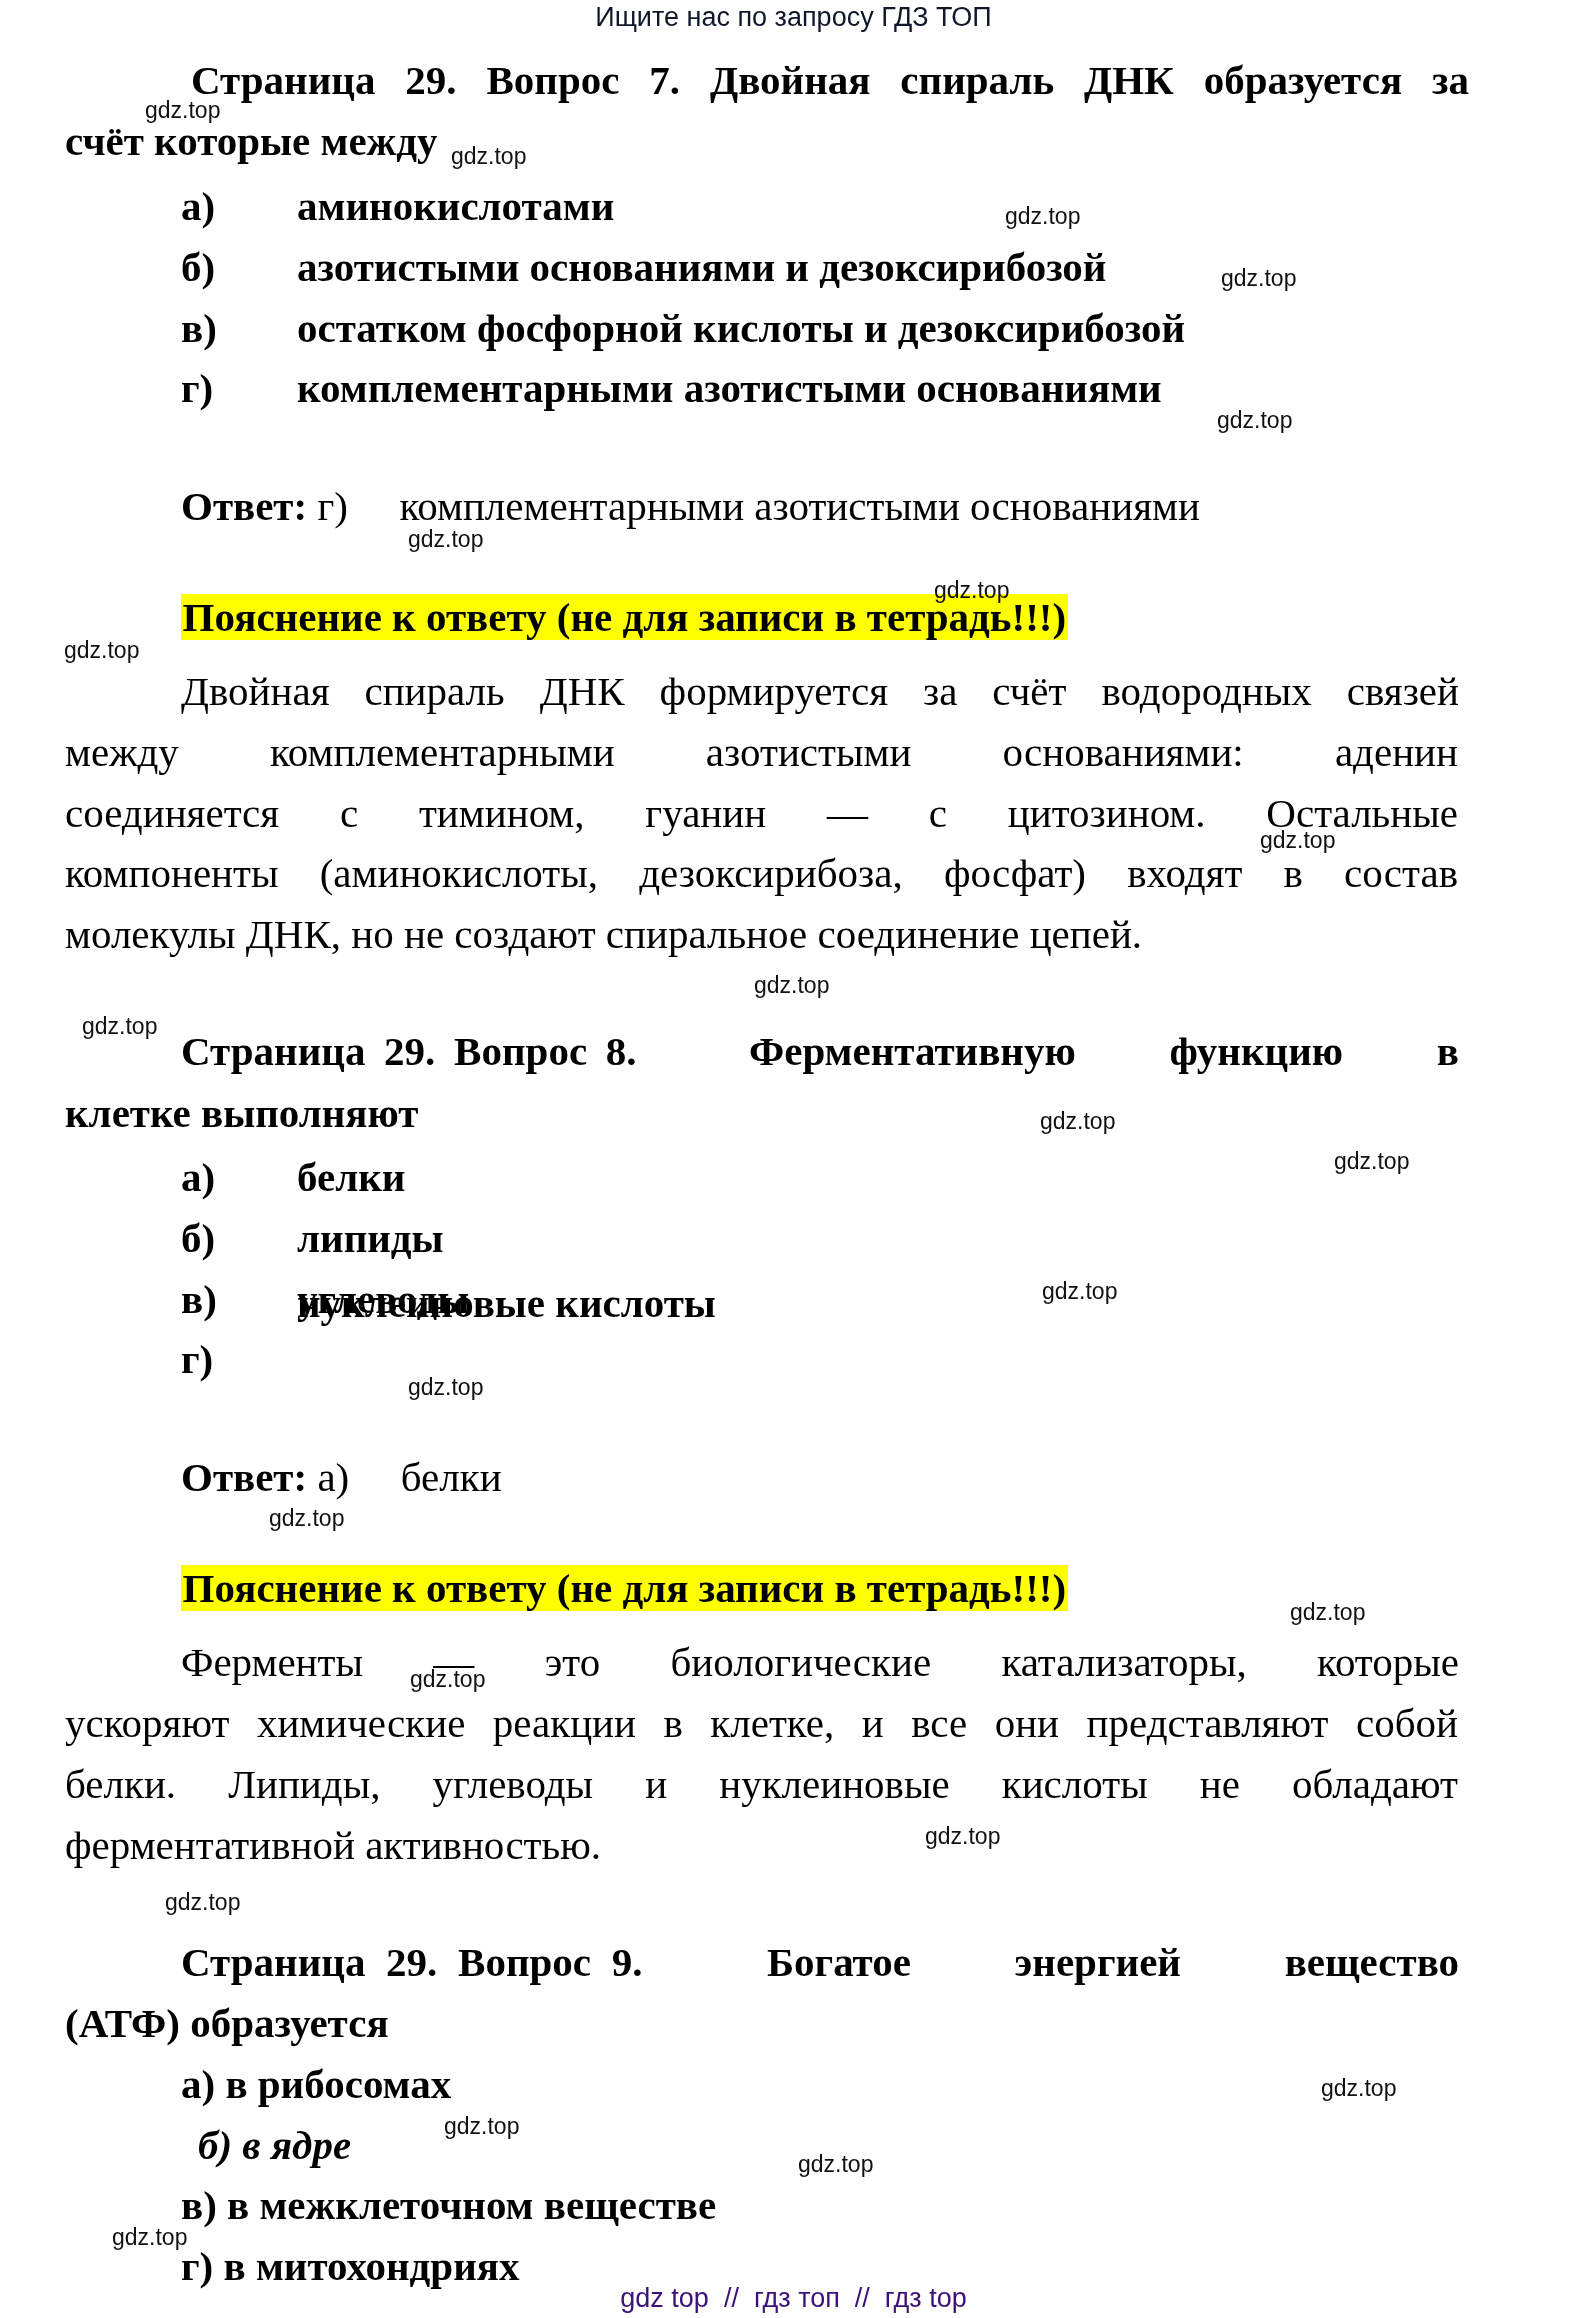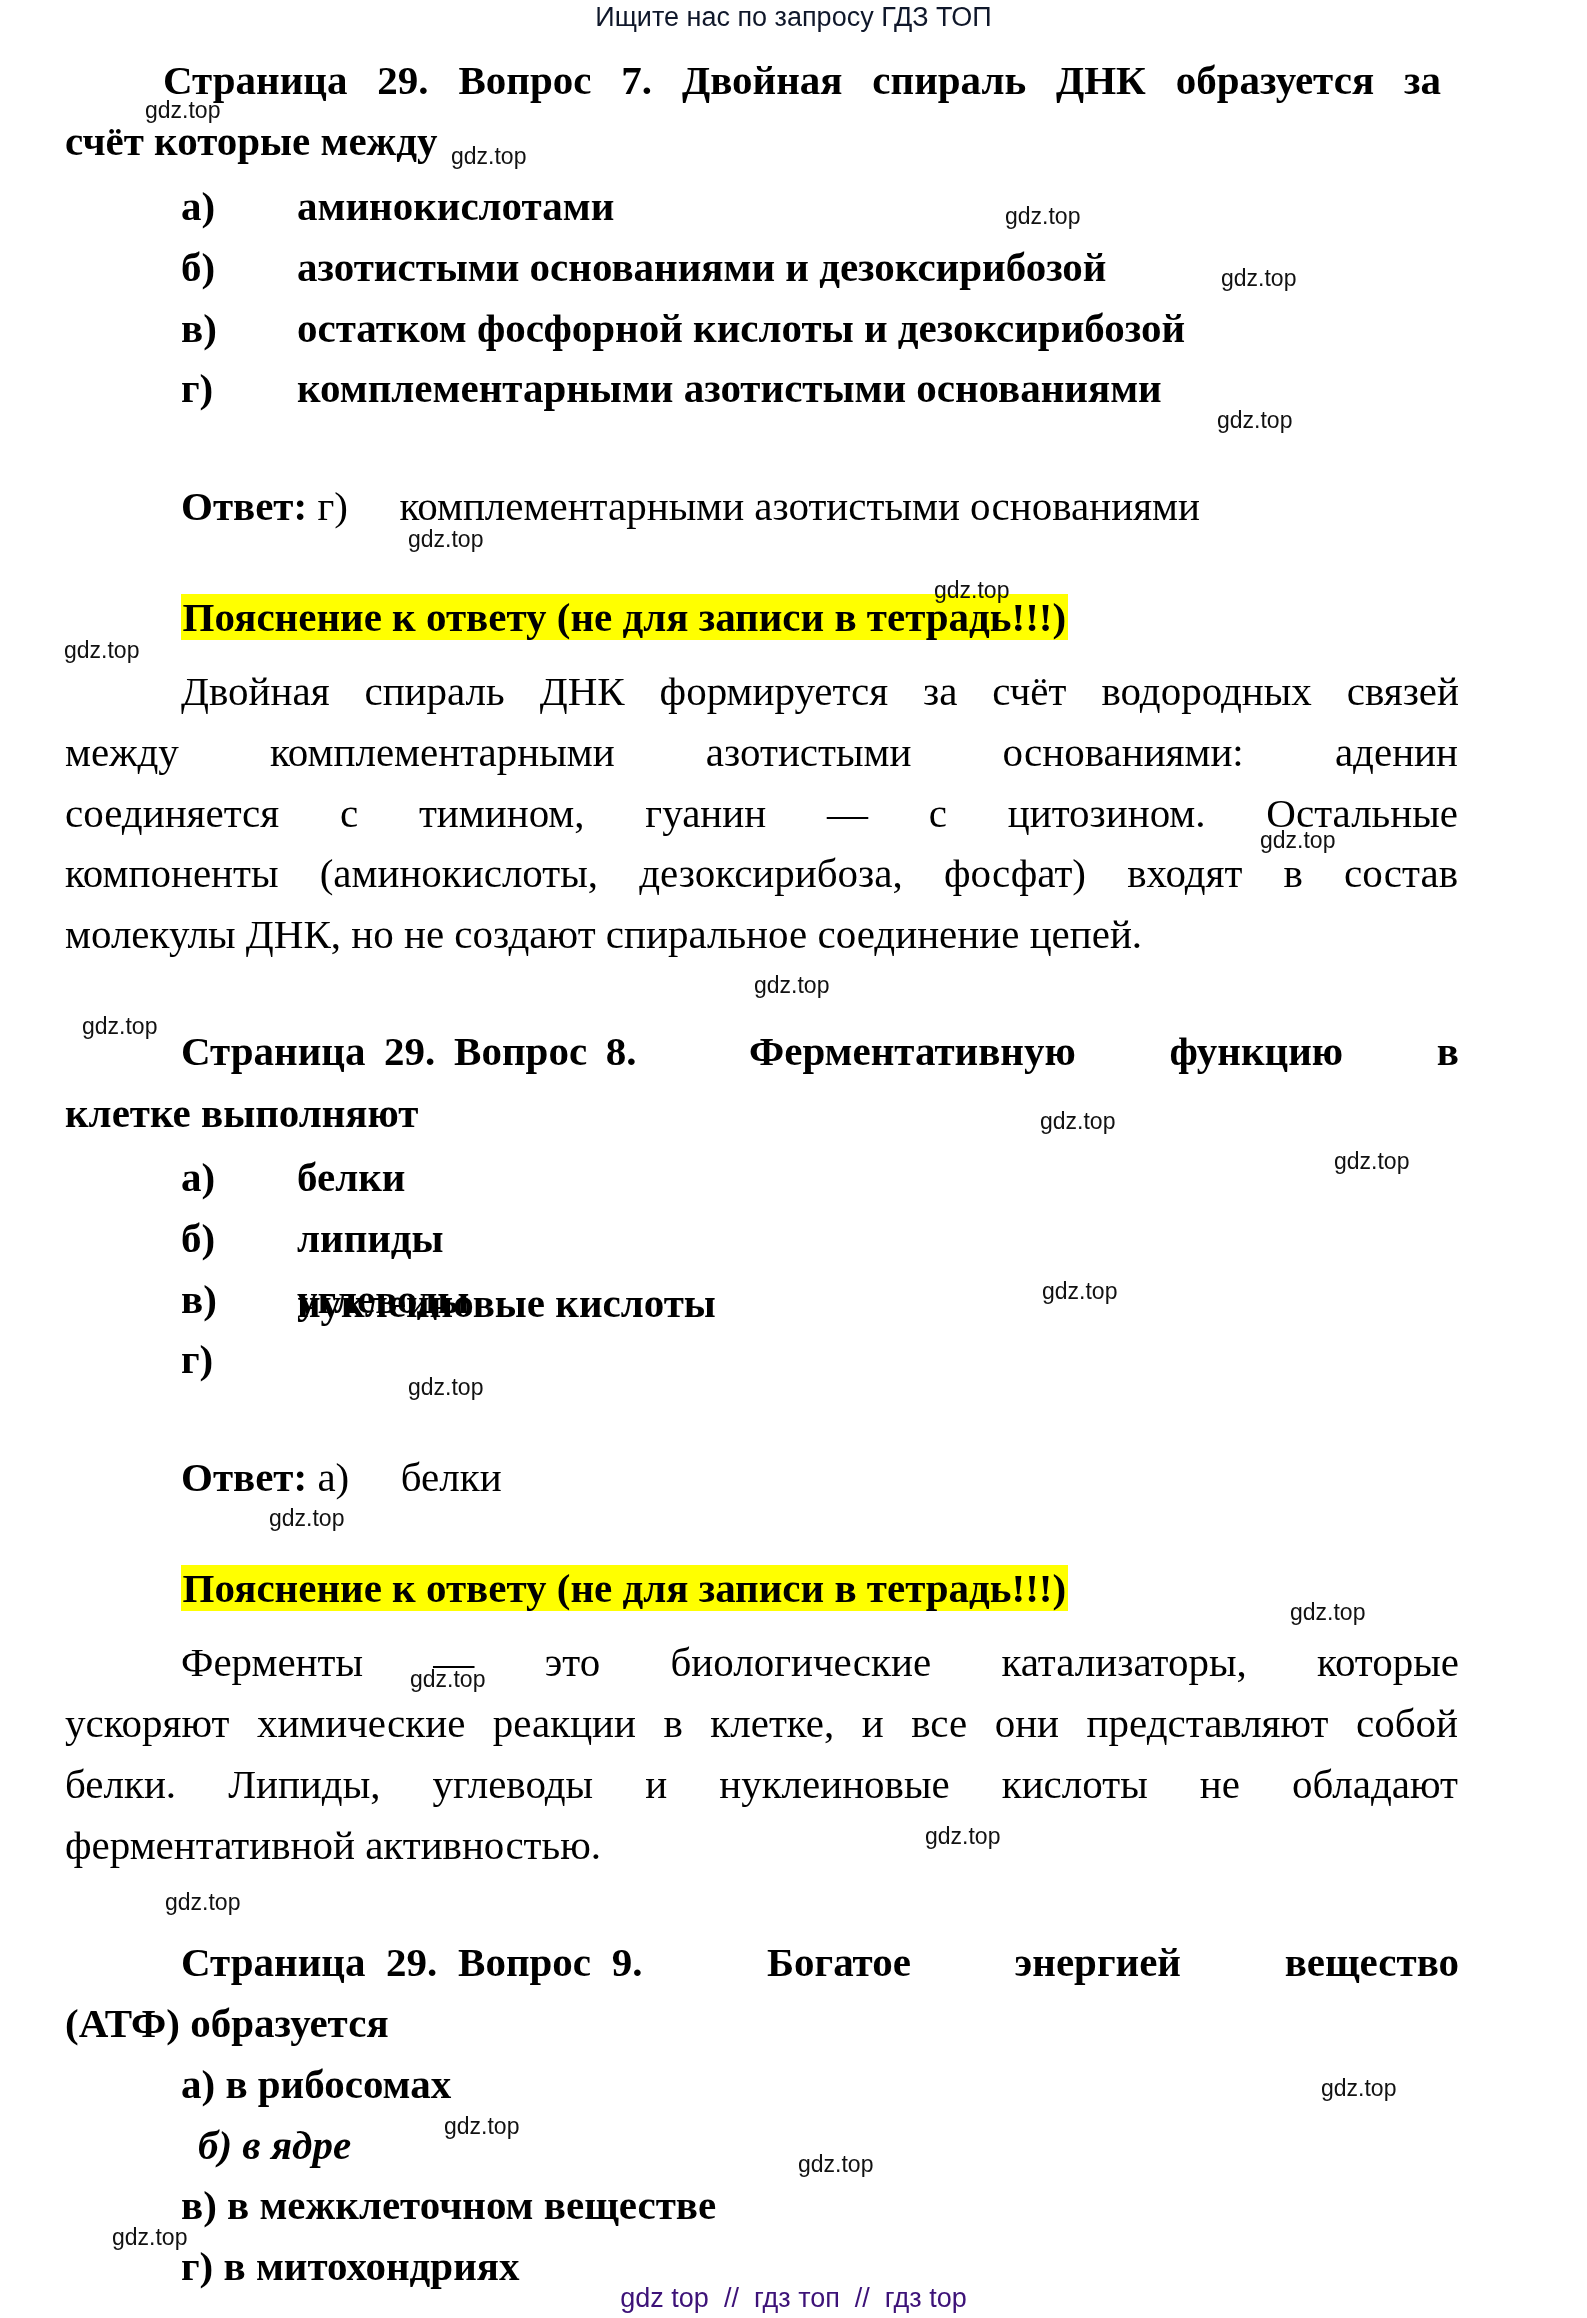--- a/index.html
+++ b/index.html
@@ -15,21 +15,21 @@
   .hl { background:#ffff00; padding:0 1.6px; }
   .opt-l { position:absolute; left:181px; font-weight:bold; font-size:41px; }
   .opt-t { position:absolute; left:297px; font-weight:bold; font-size:41px; white-space:nowrap; }
 </style>
 </head>
 <body>
 
 <div class="hdr">Ищите нас по запросу ГДЗ ТОП</div>
 
 <div>
-  <div class="abs t b" style="left:163px;top:60px;width:1278px;text-align:justify;text-align-last:justify;">Страница 29. Вопрос 7. Двойная спираль ДНК образуется за</div>
+  <div class="abs t b" style="left:191px;top:60px;width:1278px;text-align:justify;text-align-last:justify;">Страница 29. Вопрос 7. Двойная спираль ДНК образуется за</div>
   <div class="abs t b" style="left:65px;top:121px;">счёт которые между</div>
 
   <div>
     <span class="opt-l" style="top:182px;">а)</span>
     <span class="opt-t" style="top:182px;">аминокислотами</span>
   </div>
   <div>
     <span class="opt-l" style="top:243px;">б)</span>
     <span class="opt-t" style="top:243px;">азотистыми основаниями и дезоксирибозой</span>
   </div>

